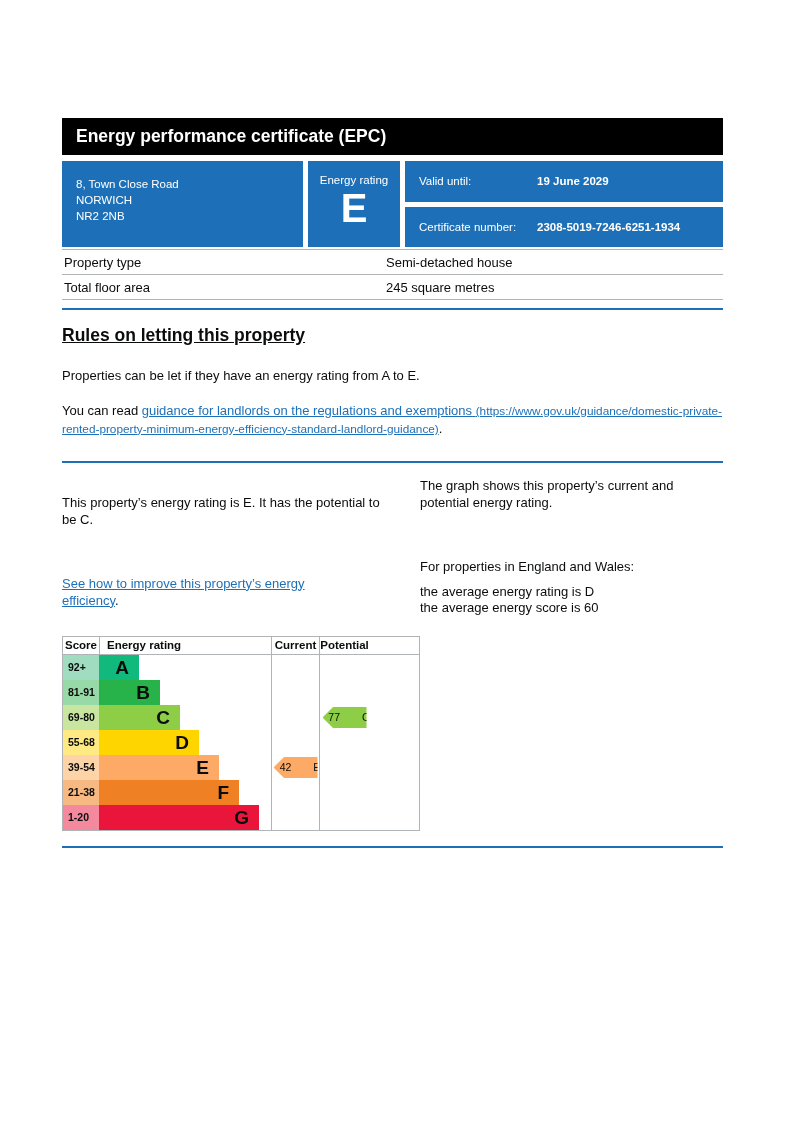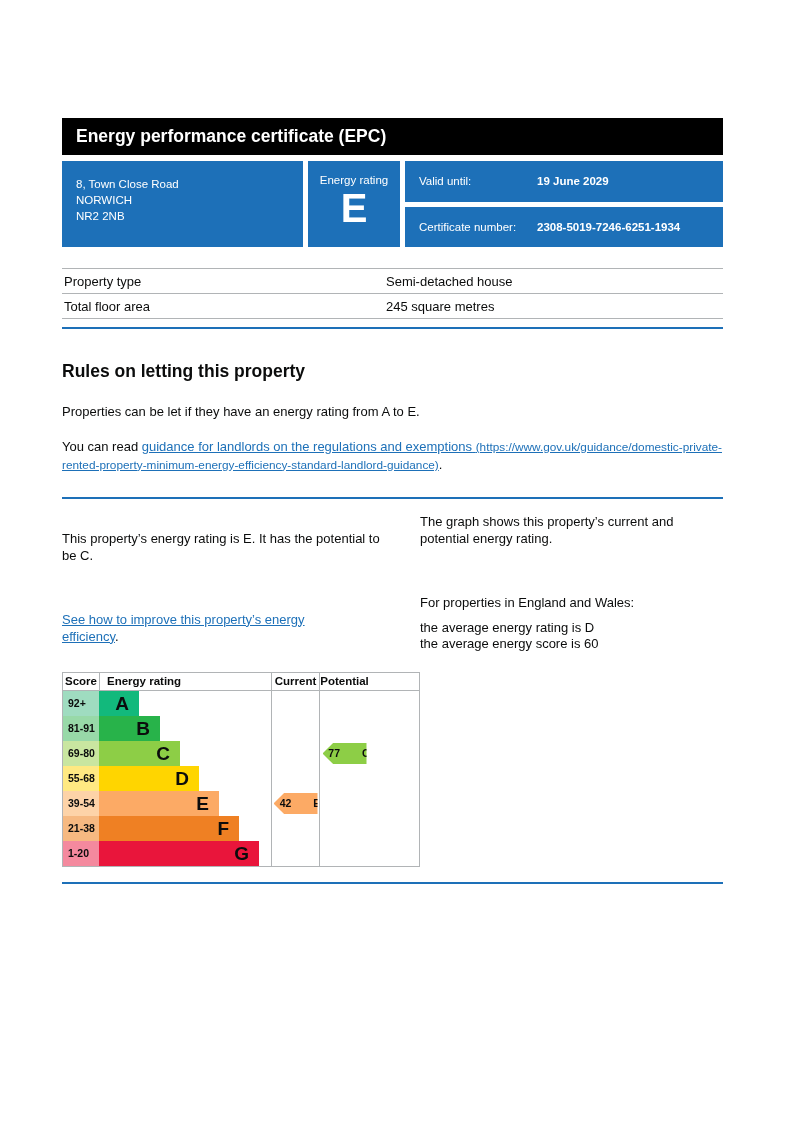--- a/index.html
+++ b/index.html
@@ -18,32 +18,32 @@
   .address-box { width:241px; padding:15px 14px; font-size:11.5px; line-height:1.4; }
   .rating-box { width:92px; text-align:center; padding-top:13px; }
   .rating-box .rating-label { font-size:11.5px; display:block; }
   .rating-box .rating-letter { font-size:40px; font-weight:bold; line-height:1.0; display:block; margin-top:2px; }
   .meta-col { flex:1; display:flex; flex-direction:column; gap:5px; }
   .meta-cell { flex:1; display:flex; align-items:center; padding-left:14px; font-size:11.5px; }
   .meta-cell .meta-label { width:118px; }
   .meta-cell .meta-value { font-weight:bold; }
 
   
-  .prop-table { width:100%; border-collapse:collapse; margin-top:21px; font-size:13px; }
+  .prop-table { width:100%; border-collapse:collapse; margin-top:2px; font-size:13px; }
   .prop-table td { border-top:1px solid #b1b4b6; height:25px; padding:0 0 0 2px; }
   .prop-table tr:last-child td { border-bottom:1px solid #b1b4b6; }
   .prop-table td.val { width:337px; padding-left:0; }
 
   .blue-rule { border:none; height:2px; background:#1d70b8; }
   .rule-1 { margin-top:8px; }
   .rule-2 { margin-top:24px; }
   .rule-3 { margin-top:15px; }
 
   h2 { font-size:17.5px; font-weight:bold; }
-  .letting-h { margin-top:32px; }
+  .letting-h { margin-top:15px;text-decoration:underline; }
   p { font-size:13px; line-height:1.32; }
   .letting-p1 { margin-top:21px; }
   .letting-p2 { margin-top:18px; max-width:660px; }
   a { color:#1d70b8; text-decoration:underline; }
   .url-small { font-size:11.8px; }
 
   
   .cols { display:flex; margin-top:14px; }
   .col-left { width:362px; }
   .col-right { width:311px; }
@@ -68,21 +68,21 @@
   .epc-row { height:25px; }
   .epc-score { width:36px; font-size:10.5px; font-weight:bold; line-height:25px; padding-left:5px; }
   .epc-rating-cell { width:172px; }
   .epc-bar { height:25px; }
   .epc-letter { display:block; text-align:right; padding-right:10px;
                 font-size:19px; font-weight:bold; line-height:25px; color:#0b0c0c; }
   .epc-col-cell { border-left:1px solid #b1b4b6; display:flex; align-items:center; justify-content:center; }
   .cell-current { width:48px; }
   .cell-potential { width:50px; }
   .epc-arrow { width:44px; height:21px; display:flex; align-items:center; justify-content:center;
-               gap:22px; padding-left:9px; font-size:10.5px; font-weight:bold; color:#0b0c0c;
+               gap:22px; padding-left:9px; font-size:10.5px; font-weight:normal; color:#0b0c0c;
                clip-path:polygon(0 50%, 24% 0, 100% 0, 100% 100%, 24% 100%); }
 </style>
 </head>
 <body>
 
 <div class="page">
   <div class="content">
 
     <div class="black-bar">Energy performance certificate (EPC)</div>
 

